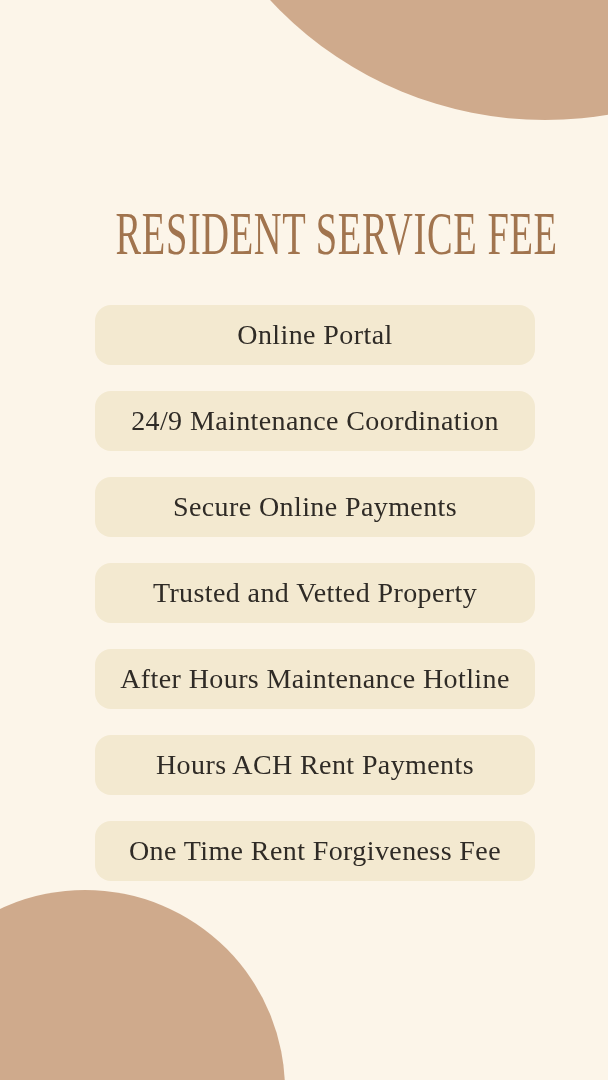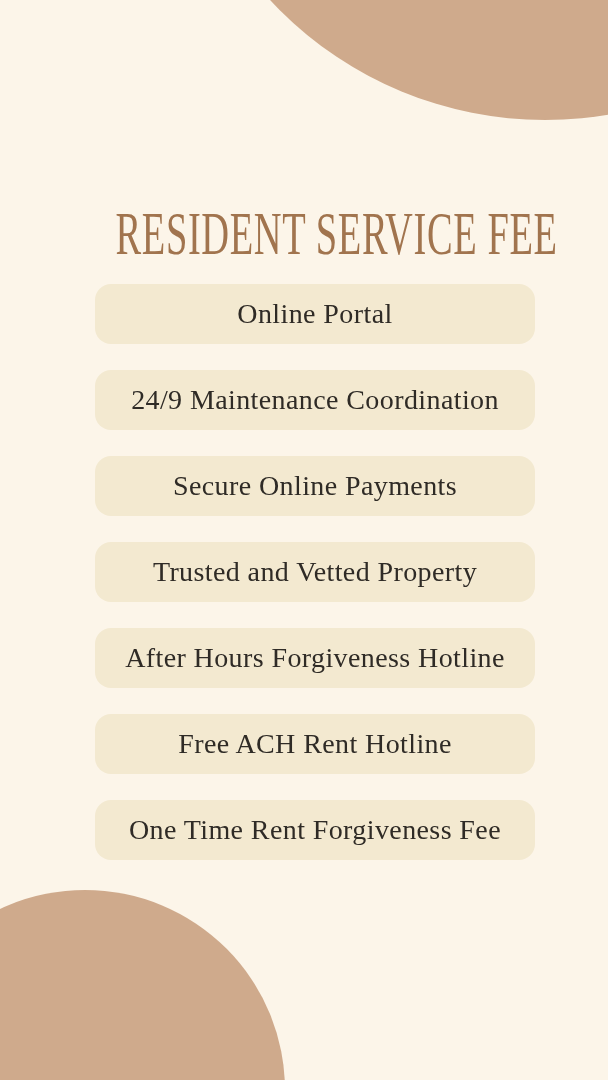--- a/index.html
+++ b/index.html
@@ -43,21 +43,21 @@
     font-weight: 400;
     letter-spacing: 1px;
     color: var(--title-text, #A1744E);
     transform: scaleX(0.62);
     transform-origin: 50% 50%;
     white-space: nowrap;
     z-index: 1;
   }
   .service-list {
     position: absolute;
-    top: 284px;
+    top: 305px;
     left: 95px;
     width: 440px;
     z-index: 1;
   }
   .service-pill {
     width: 100%;
     height: 60px;
     margin-bottom: 26px;
     border-radius: 16px;
     background: var(--pill-background, #F3E9D0);
@@ -77,16 +77,16 @@
 
 <div class="circle circle-bottom-left"></div>
 
 <h1 class="title">RESIDENT SERVICE FEE</h1>
 
 <div class="service-list">
   <div class="service-pill">Online Portal</div>
   <div class="service-pill">24/9 Maintenance Coordination</div>
   <div class="service-pill">Secure Online Payments</div>
   <div class="service-pill">Trusted and Vetted Property</div>
-  <div class="service-pill">After Hours Forgiveness Hotline</div>
-  <div class="service-pill">Free ACH Rent Hotline</div>
+  <div class="service-pill">After Hours Maintenance Hotline</div>
+  <div class="service-pill">Hours ACH Rent Payments</div>
   <div class="service-pill">One Time Rent Forgiveness Fee</div>
 </div>
 
 </body></html>

